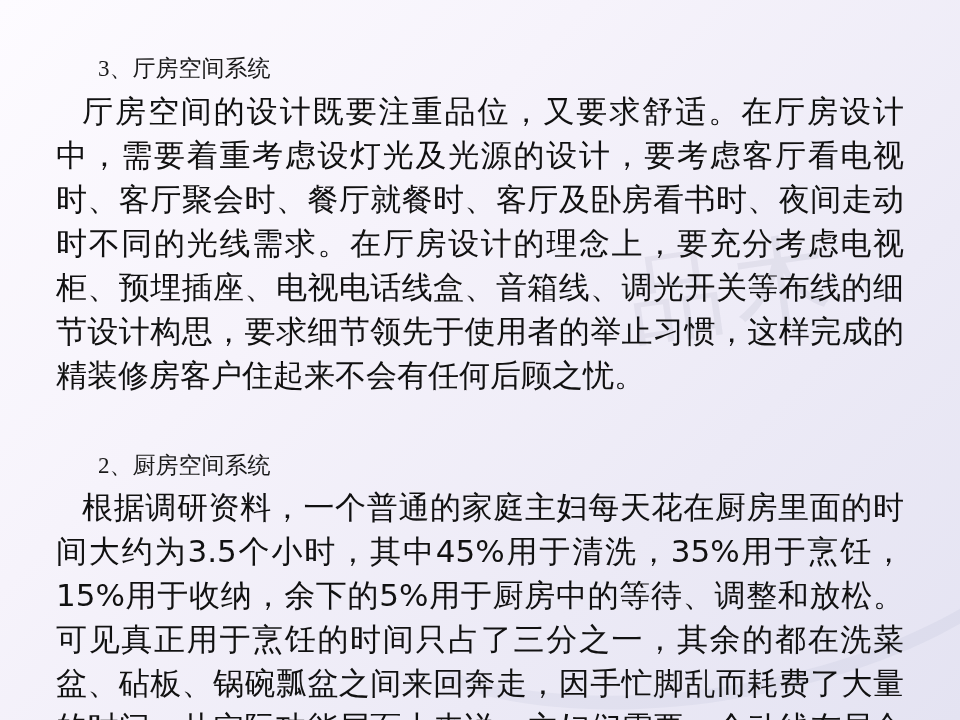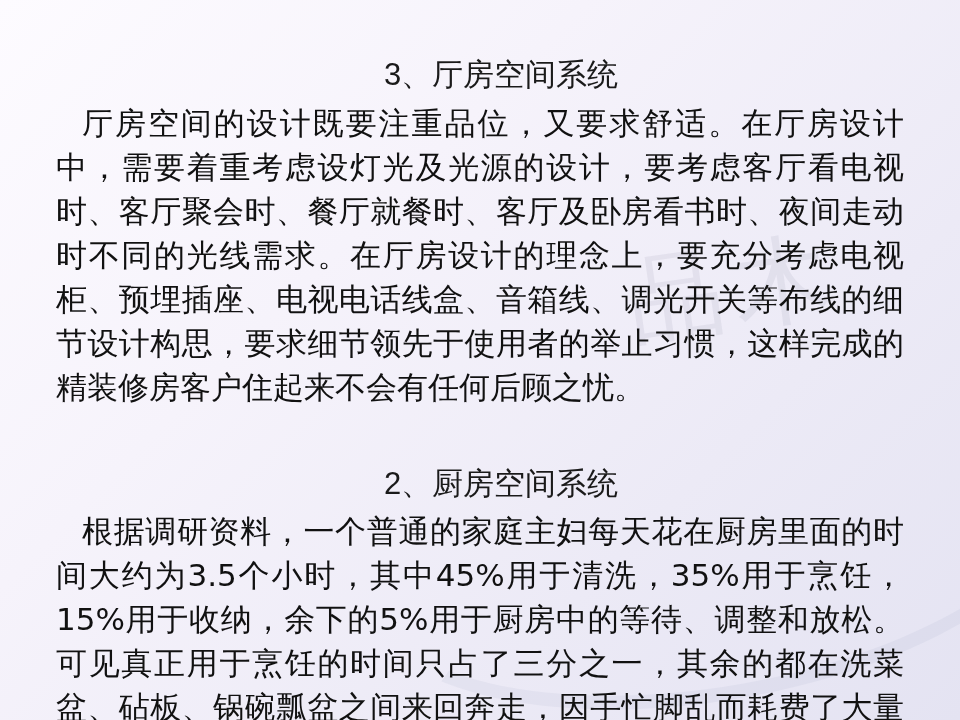--- a/index.html
+++ b/index.html
@@ -64,27 +64,26 @@
     top: 0;
     width: 960px;
     height: 720px;
     padding: 52px 56px 0 56px;
     box-sizing: border-box;
   }
   .block {
     margin-bottom: 22px;
   }
   .heading {
-    font-family: Liberation Sans, sans-serif;
-    font-size: 31px;
+    font-family: Liberation Serif, serif;
+    font-size: 23px;
     color: #1a1a1a;
     line-height: 1.5;
     margin: 0 0 2px 0;
     text-indent: 42px;
-    text-align: center;
   }
   .para {
     font-family: "DejaVu Sans", sans-serif;
     font-size: 31px;
     color: #111111;
     line-height: 1.42;
     margin: 0;
     text-align: justify;
     text-justify: inter-ideograph;
     text-indent: 26px;

